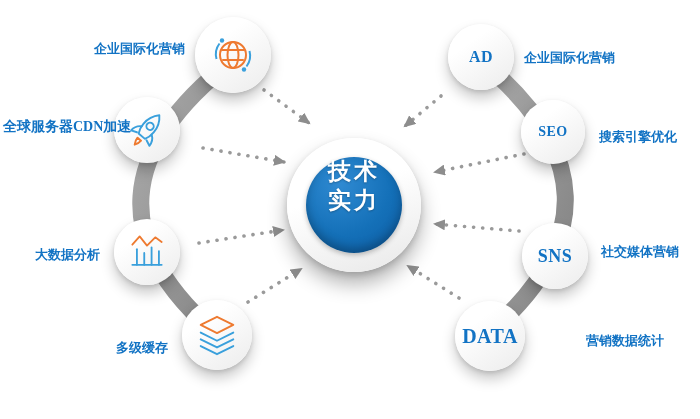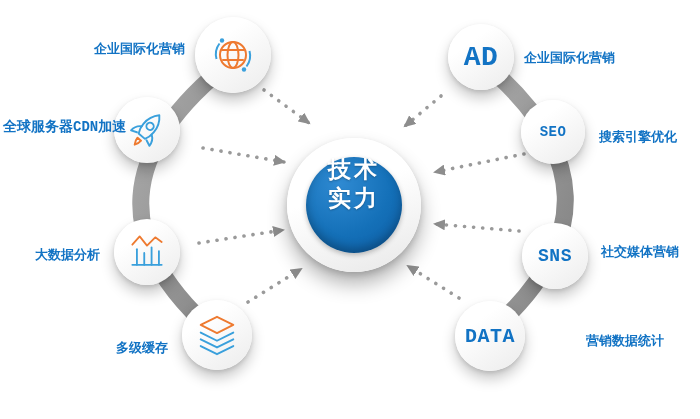--- a/index.html
+++ b/index.html
@@ -1,18 +1,18 @@
 <!DOCTYPE html>
 <html><head>
 <meta charset="utf-8">
 <style>
   html,body{margin:0;padding:0;background:#fff;}
   .stage{
     position:relative;width:700px;height:419px;overflow:hidden;background:#ffffff;
-    font-family:Liberation Mono, monospace;
+    font-family:Liberation Serif, serif;
     border-radius:26px;
   }
   svg.connector-layer{position:absolute;left:0;top:0;width:700px;height:419px;}
   .node-circle{
     position:absolute;border-radius:50%;
     background:linear-gradient(145deg,#ffffff 30%,#ececec 100%);
     box-shadow:0 8px 14px rgba(0,0,0,0.22), 0 2px 4px rgba(0,0,0,0.12);
     display:flex;align-items:center;justify-content:center;
   }
   .node-letter{
@@ -123,21 +123,21 @@
       <g fill="none" stroke="#3aa0dc" stroke-width="2" stroke-linejoin="round" stroke-linecap="round">
         <path d="M7,21.5 L24,30 L41,21.5"></path>
         <path d="M7,28.5 L24,37 L41,28.5"></path>
         <path d="M7,35.5 L24,44 L41,35.5"></path>
       </g>
     </svg>
   </div>
   <div class="node-label" style="left:116px;top:339px;">多级缓存</div>
 
   <div class="node-circle" style="left:448px;top:24px;width:66px;height:66px;">
-    <span class="node-letter" style="font-size:28px;">AD</span>
+    <span class="node-letter" style="font-size:16px;">AD</span>
   </div>
   <div class="node-label" style="left:524px;top:49px;">企业国际化营销</div>
 
   <div class="node-circle" style="left:521px;top:100px;width:64px;height:64px;">
     <span class="node-letter" style="font-size:14px;">SEO</span>
   </div>
   <div class="node-label" style="left:599px;top:128px;">搜索引擎优化</div>
 
   <div class="node-circle" style="left:522px;top:223px;width:66px;height:66px;">
     <span class="node-letter" style="font-size:18px;">SNS</span>

